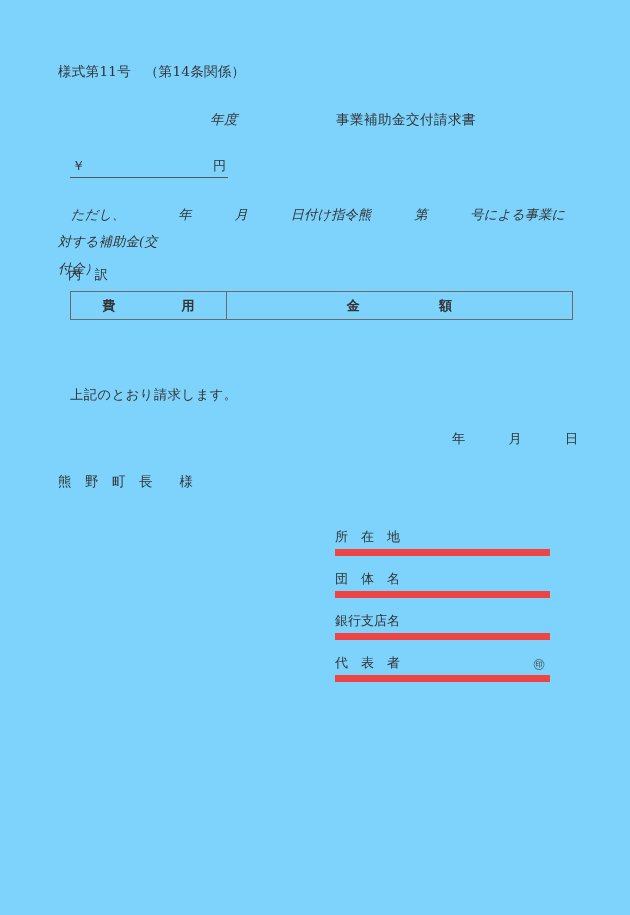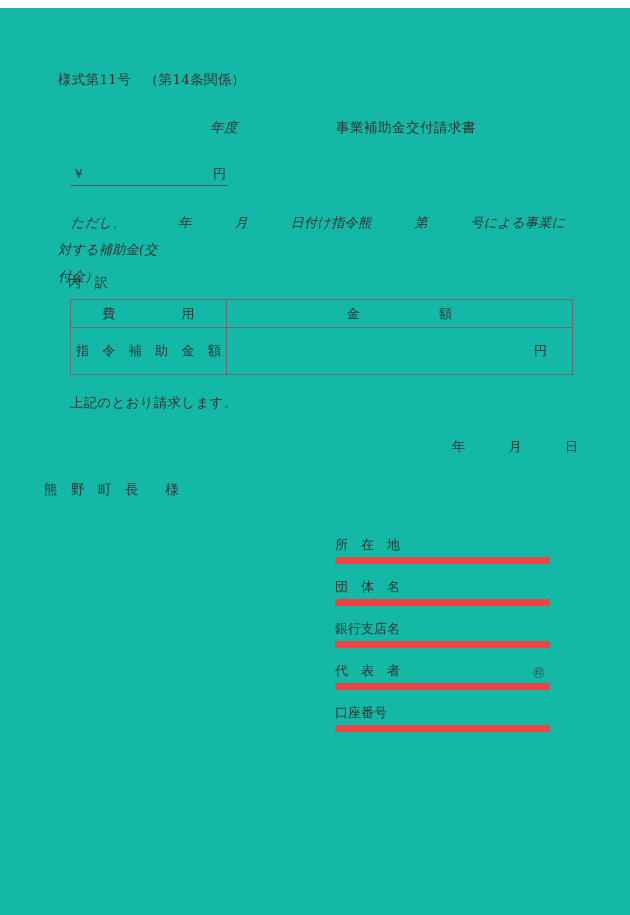--- a/index.html
+++ b/index.html
@@ -12,22 +12,21 @@
     height: 915px;
     position: relative;
     font-family: "DejaVu Serif", "Liberation Serif", serif;
     color: #333333;
     overflow: hidden;
   }
 
   .page {
     position: absolute;
     inset: 0;
-    background: #14b8a6;
-    margin-top: 8px;
+    background: #7dd3fc;
   }
 
   
   .abs {
     position: absolute;
     white-space: nowrap;
     line-height: 1;
   }
 
   
@@ -109,21 +108,21 @@
     table-layout: fixed;
   }
   .tbl td {
     border: 1px solid #6a6a6a;
     font-size: 13px;
     padding: 0;
     vertical-align: middle;
   }
   .tbl .c-item { width: 155px; height: 26px; }
   .tbl .c-amt  { width: 345px; }
-  .tbl .h-cell { height: 27px; text-align: center; }
+  .tbl .h-cell { height: 27px; text-align: center; font-weight: bold; }
   .tbl .b-cell { height: 46px; }
   .cell-inner-center {
     display: block;
     text-align: center;
   }
   .cell-inner-right {
     display: block;
     text-align: right;
     padding-right: 25px;
   }
@@ -140,21 +139,21 @@
   
   .date-line {
     left: 452px;
     top: 432px;
     font-size: 13.2px;
     letter-spacing: 0.3px;
   }
 
   
   .addressee {
-    left: 44px;
+    left: 58px;
     top: 475px;
     font-size: 13.5px;
   }
 
   
   .fields {
     position: absolute;
     left: 335px;
     top: 514px;
     width: 215px;
@@ -215,28 +214,20 @@
   <table class="tbl">
     <tbody>
       <tr>
         <td class="c-item h-cell">
           <span class="cell-inner-center spread-2">費　　　　　用</span>
         </td>
         <td class="c-amt h-cell">
           <span class="cell-inner-center spread-2">金　　　　　　額</span>
         </td>
       </tr>
-      <tr>
-        <td class="c-item b-cell">
-          <span class="cell-inner-center spread-2">指　令　補　助　金　額</span>
-        </td>
-        <td class="c-amt b-cell">
-          <span class="cell-inner-right">円</span>
-        </td>
-      </tr>
     </tbody>
   </table>
 
   <div class="abs closing">上記のとおり請求します。</div>
 
   <div class="abs date-line">
     <span>年</span>
     <span class="sp-med"></span>
     <span>月</span>
     <span class="sp-med"></span>
@@ -258,20 +249,17 @@
     <div class="field">
       <span class="field-label">銀行支店名</span>
     </div>
 
     <div class="field">
       <span class="field-label">代　表　者</span>
       <span class="field-seal">㊞</span>
     </div>
 
 
-    <div class="field">
-      <span class="field-label">口座番号</span>
-    </div>
 
 
   </div>
 
 </div>
 
 </body></html>

